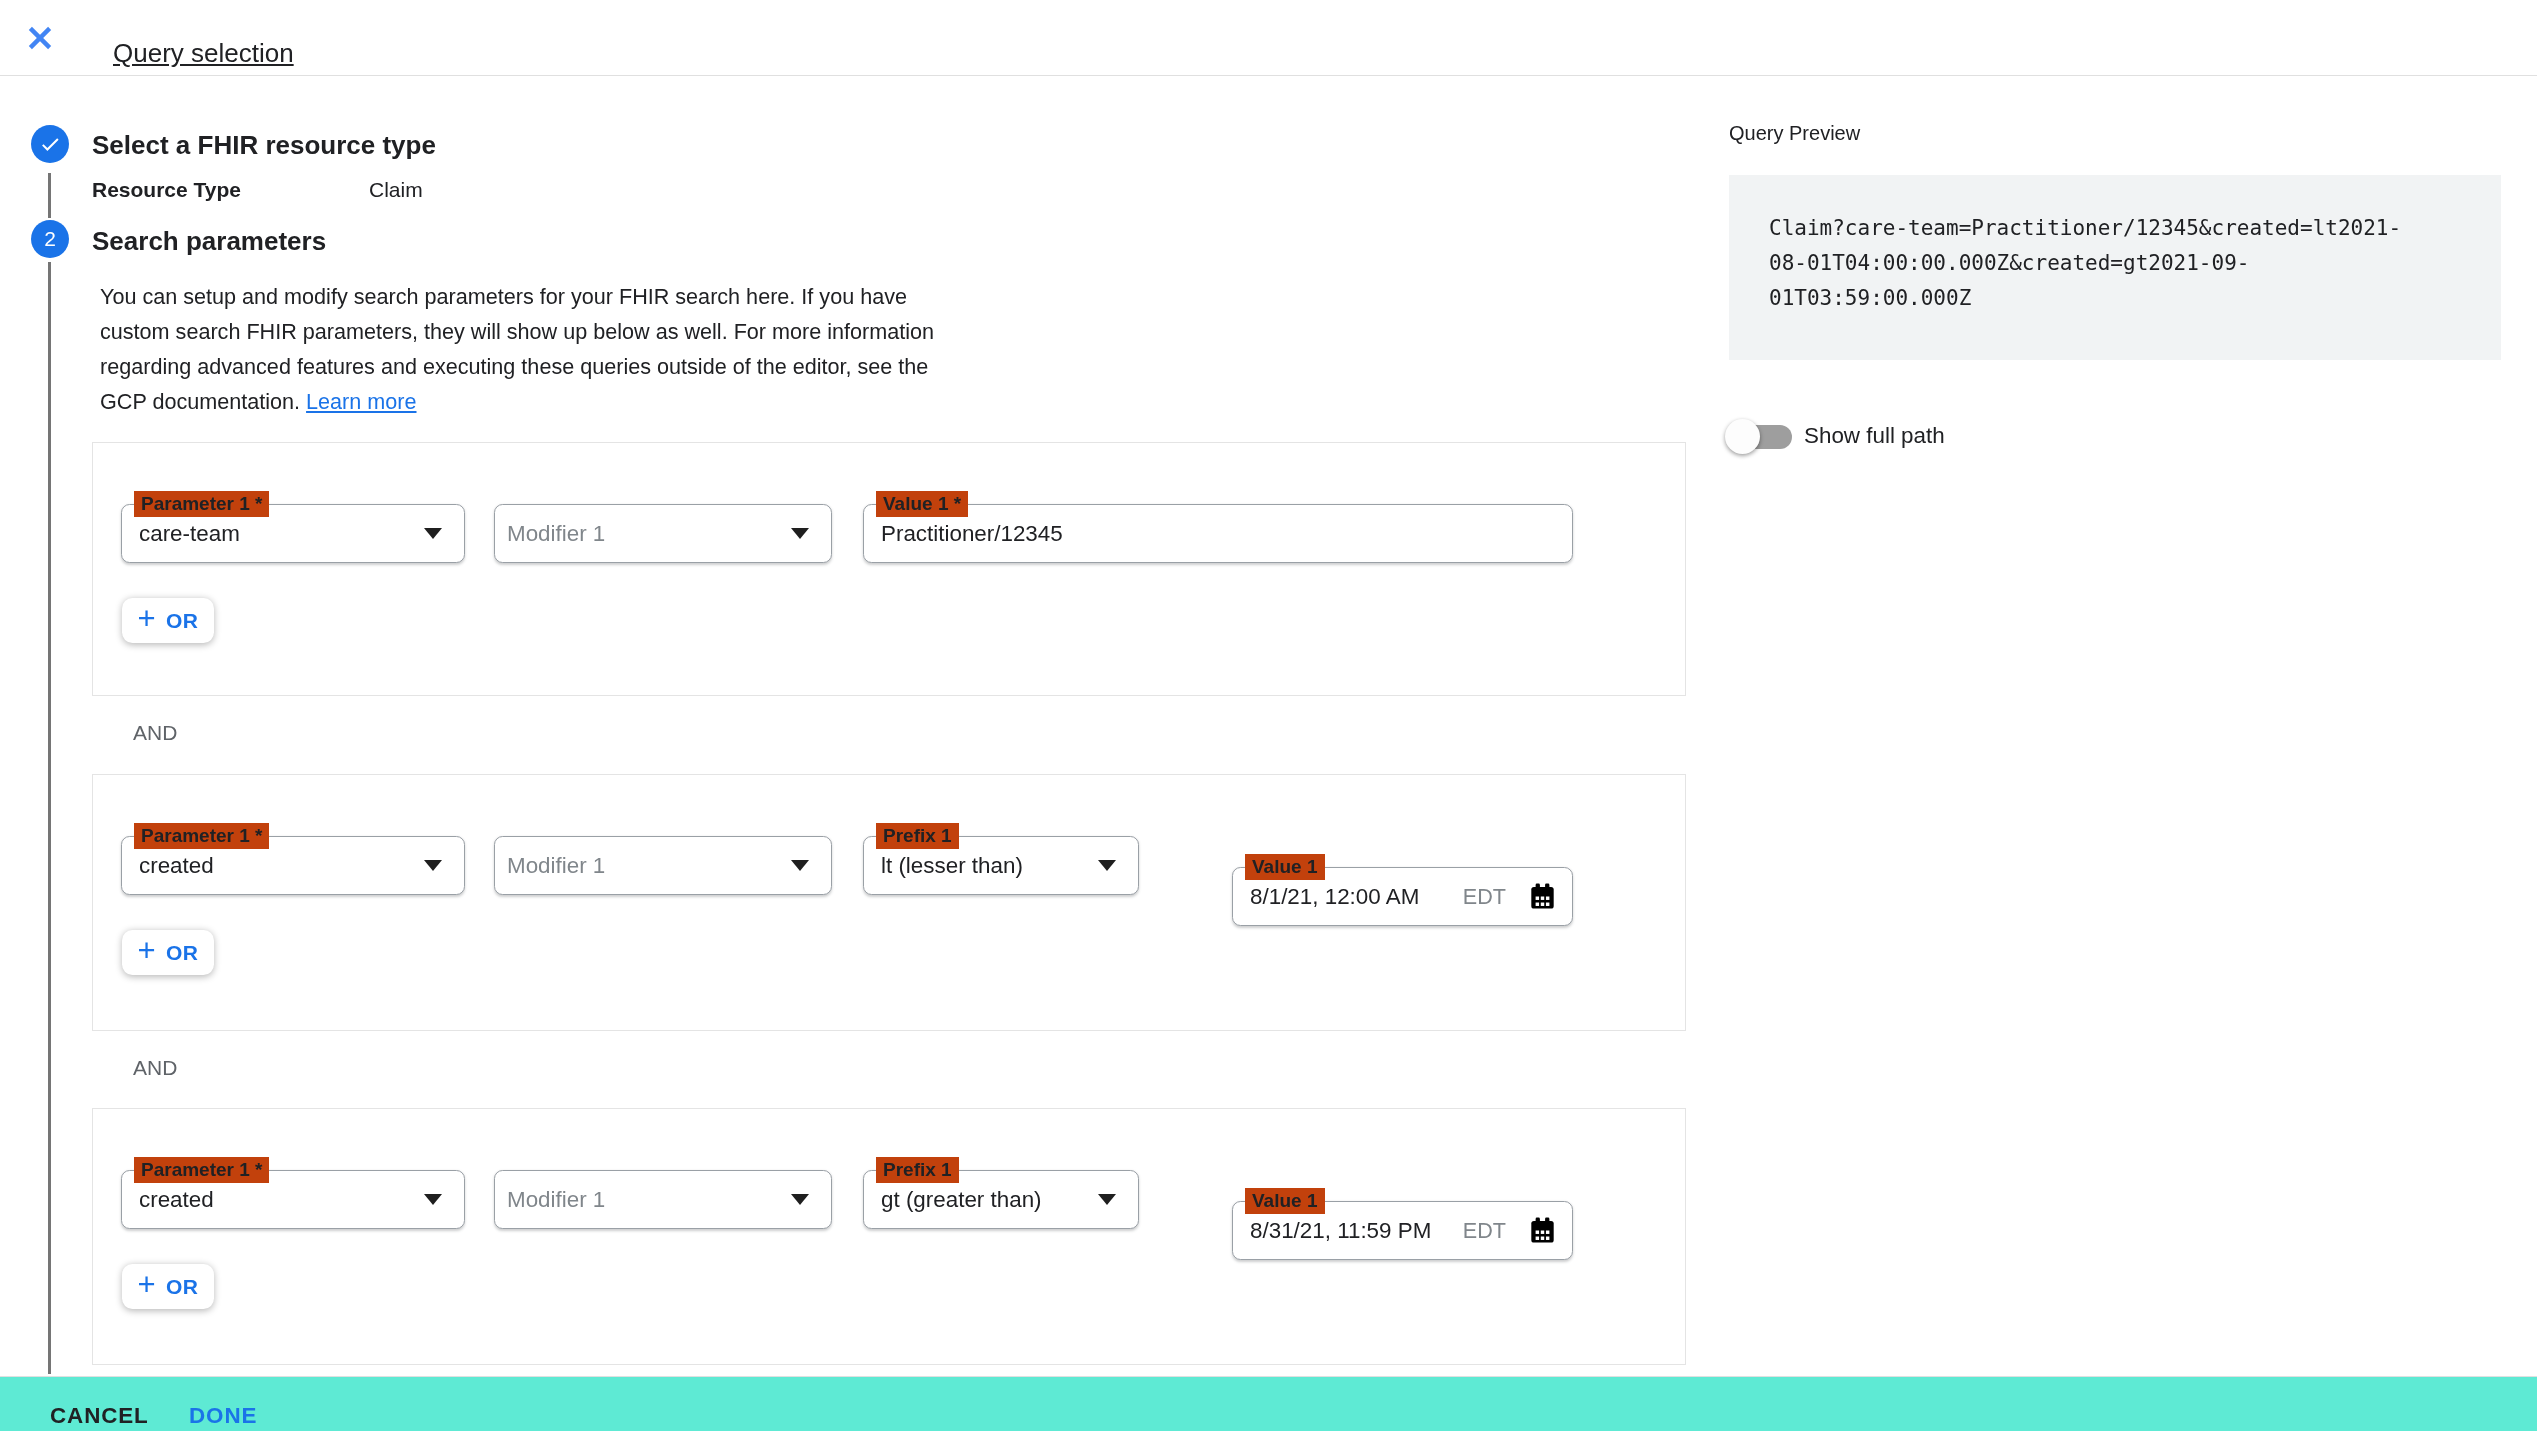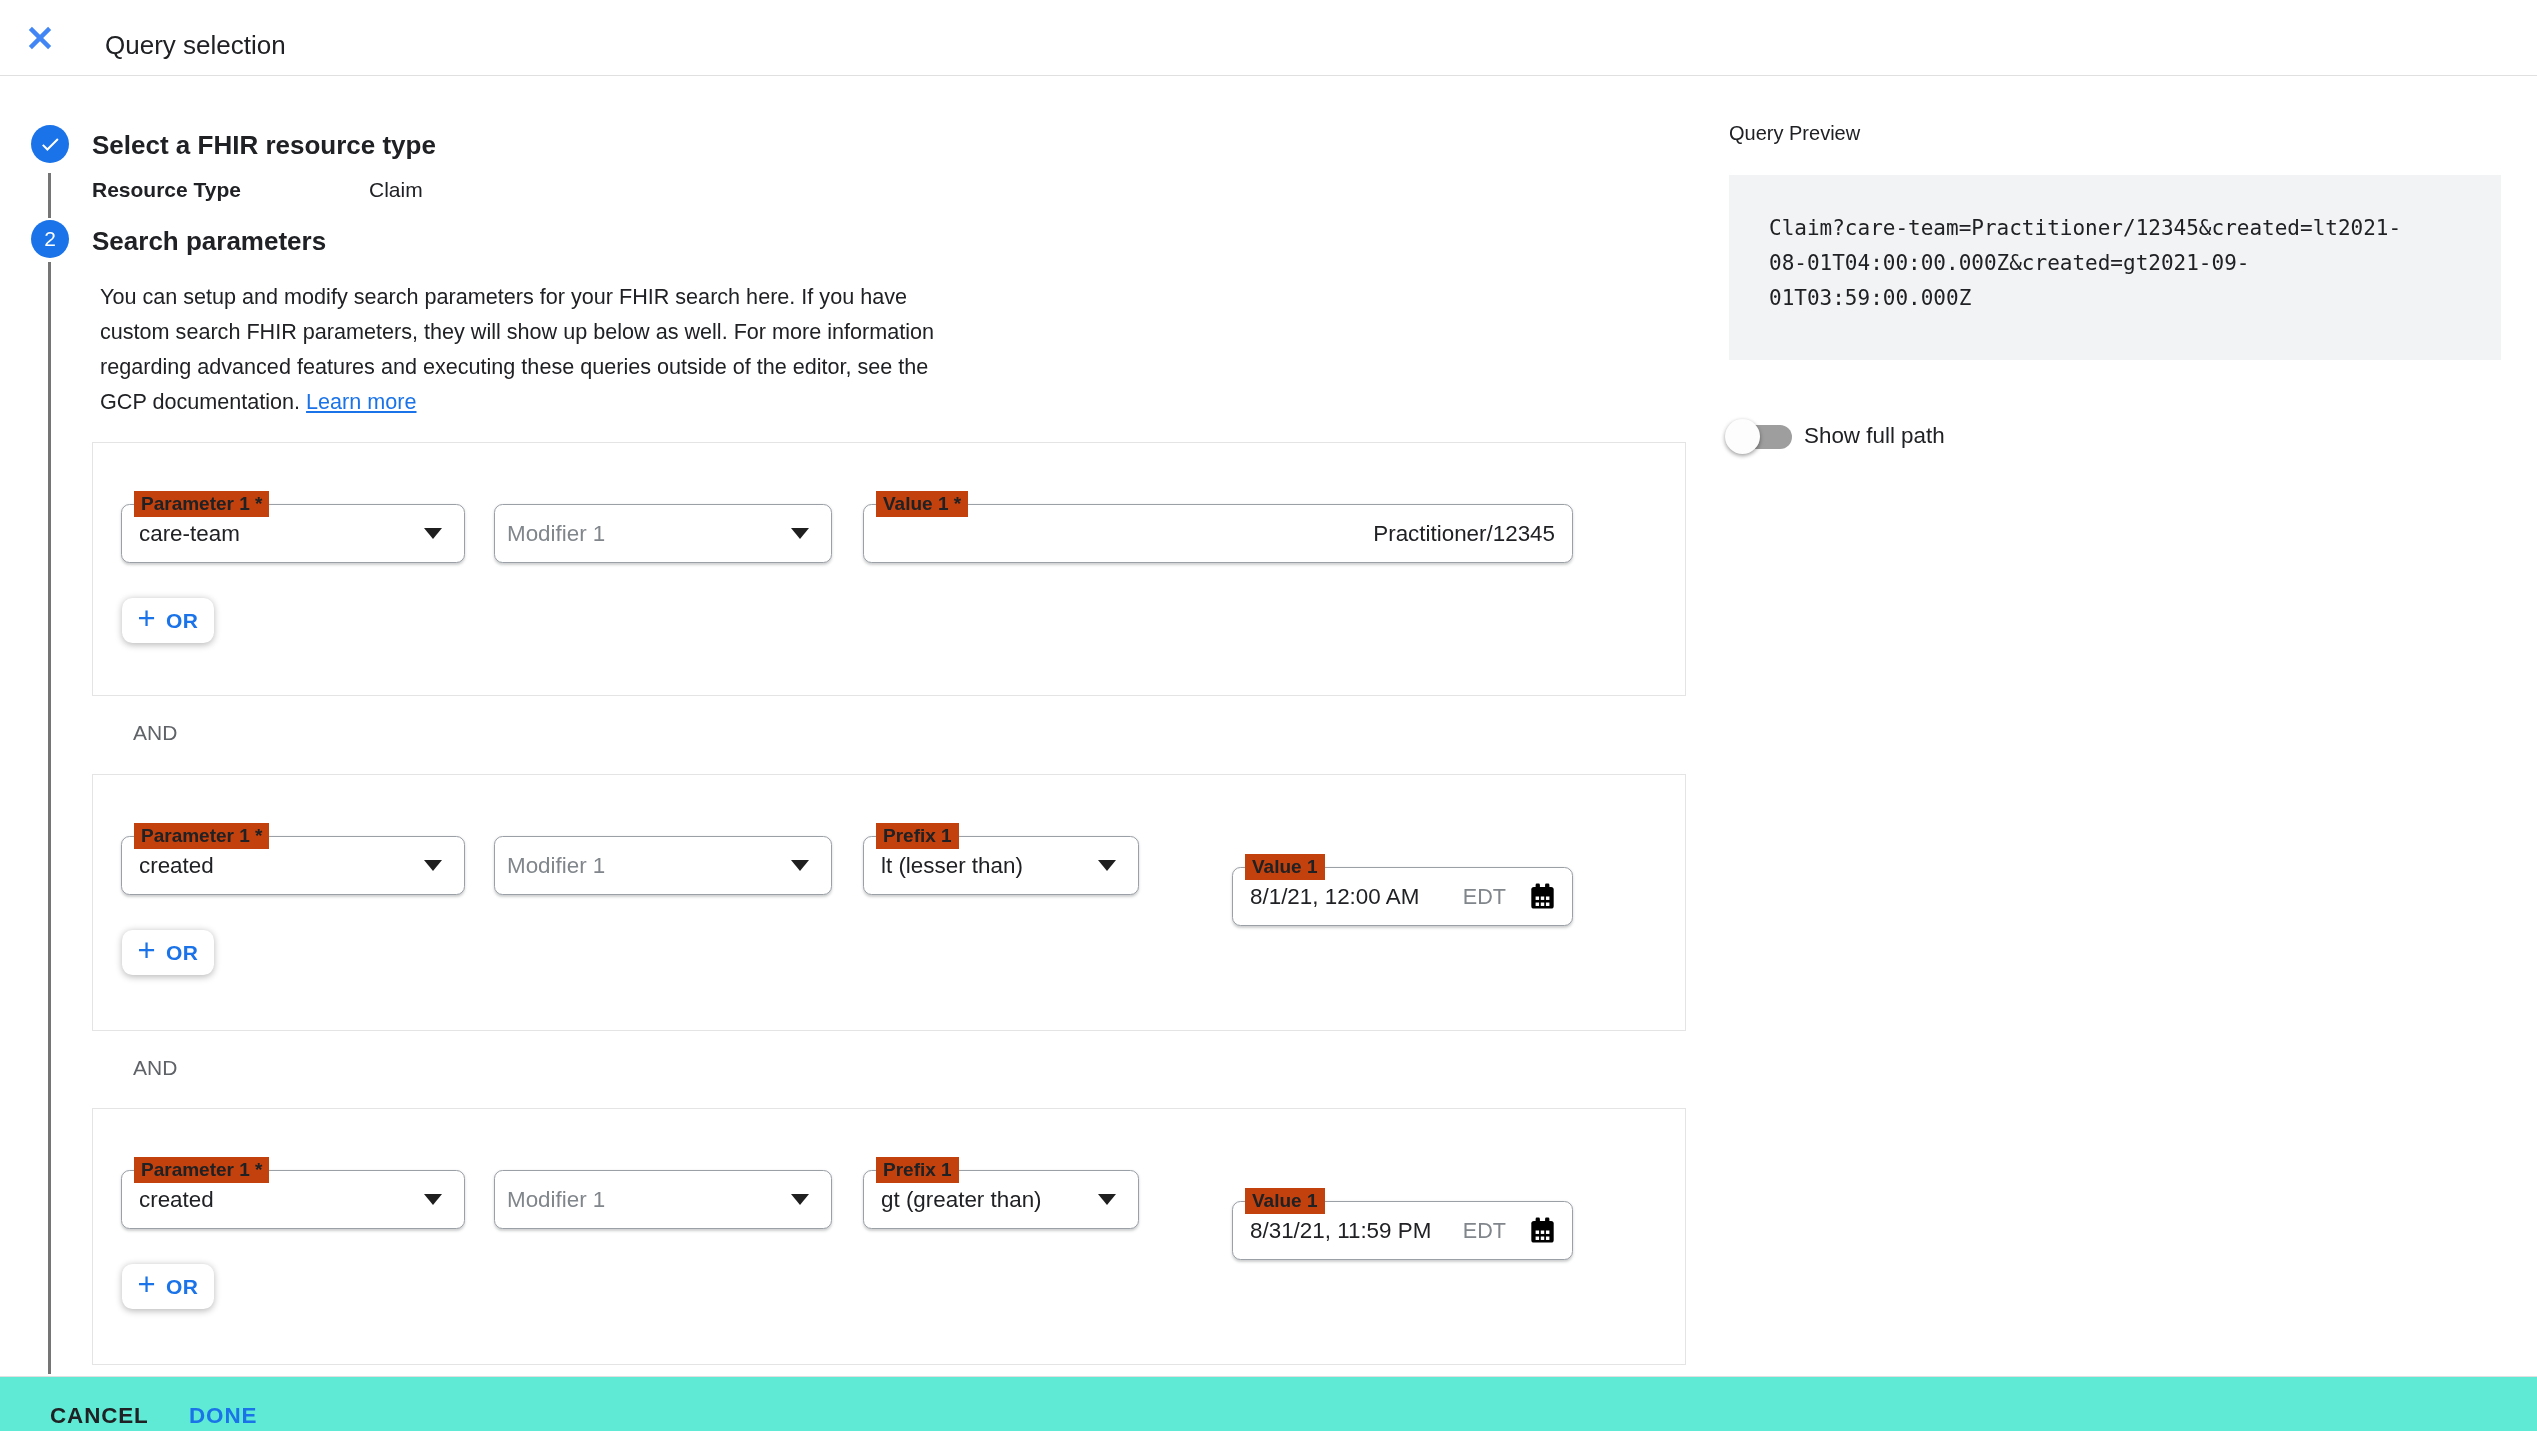--- a/index.html
+++ b/index.html
@@ -21,21 +21,21 @@
     background:#ffffff;
     font-family:"Liberation Sans","DejaVu Sans",sans-serif;
     color:var(--text-dark);
   }
   .app{position:relative;width:2538px;height:1452px;overflow:hidden;background:#fff;}
 
   
   .hdr{position:absolute;top:0;left:0;width:100%;height:76px;background:#fff;border-bottom:1.7px solid var(--divider);}
   .close-btn{position:absolute;left:21px;top:19px;width:38px;height:38px;border:none;background:transparent;padding:0;cursor:pointer;}
   .close-btn svg{display:block;margin:auto;}
-  .dlg-title{position:absolute;left:97px;top:0;height:76px;line-height:74px;font-size:26px;font-weight:400;color:var(--text-dark);margin:8px;}
+  .dlg-title{position:absolute;left:97px;top:0;height:76px;line-height:74px;font-size:26px;font-weight:400;color:var(--text-dark);margin:16px;text-decoration:underline;}
 
   
   .step-badge{position:absolute;width:38px;height:38px;border-radius:50%;background:var(--accent);color:#fff;
     display:flex;align-items:center;justify-content:center;font-size:21px;font-weight:400;}
   .badge1{left:31px;top:125px;}
   .badge2{left:31px;top:220px;}
   .connector{position:absolute;left:48px;width:2.6px;background:#757575;}
   .seg-a{top:173px;height:45px;}
   .seg-b{top:262px;height:1112px;}
 
@@ -61,21 +61,21 @@
   .field{position:absolute;top:61px;height:59px;border:1.7px solid var(--field-border);border-radius:8.6px;background:#fff;
     display:flex;align-items:center;padding:0 17px;box-shadow:0 1.7px 2.6px rgba(60,64,67,.25);cursor:pointer;}
   .notch{position:absolute;top:-14px;left:12px;height:26px;line-height:26px;background:#c2410c;padding:0 7px;
     font-size:19px;font-weight:700;color:var(--text-dark);white-space:nowrap;}
   .fval{font-size:22.4px;color:var(--text-dark);white-space:nowrap;}
   .fval.ph{color:var(--placeholder-gray);}
   .arrow{width:0;height:0;border-left:9.5px solid transparent;border-right:9.5px solid transparent;
     border-top:11.2px solid #1f1f1f;margin-left:auto;margin-right:5.2px;flex:none;}
   .f-param{left:28px;width:344px;}
   .f-mod{left:401px;width:338px;padding-left:12px;}
-  .f-valwide{left:770px;width:710px;justify-content:flex-end;}
+  .f-valwide{left:770px;width:710px;}
   .f-prefix{left:770px;width:276px;}
   .f-date{left:1139px;width:341px;padding-right:14px;margin-top:31px;}
   .tz{margin-left:auto;font-size:21.6px;color:var(--placeholder-gray);flex:none;}
   .cal{margin-left:21px;flex:none;display:flex;cursor:pointer;}
 
   .or-btn{position:absolute;left:29px;top:155px;height:45px;min-width:91px;border:none;border-radius:10.4px;background:#fff;
     box-shadow:0 1.7px 7px rgba(0,0,0,.28);display:flex;align-items:center;justify-content:center;gap:10.4px;
     cursor:pointer;padding:0 15.5px;}
   .plus{font-size:31px;line-height:31px;color:var(--accent);font-weight:400;margin-top:-3.5px;}
   .or-txt{font-size:21px;font-weight:700;color:var(--accent);letter-spacing:0.4px;}

